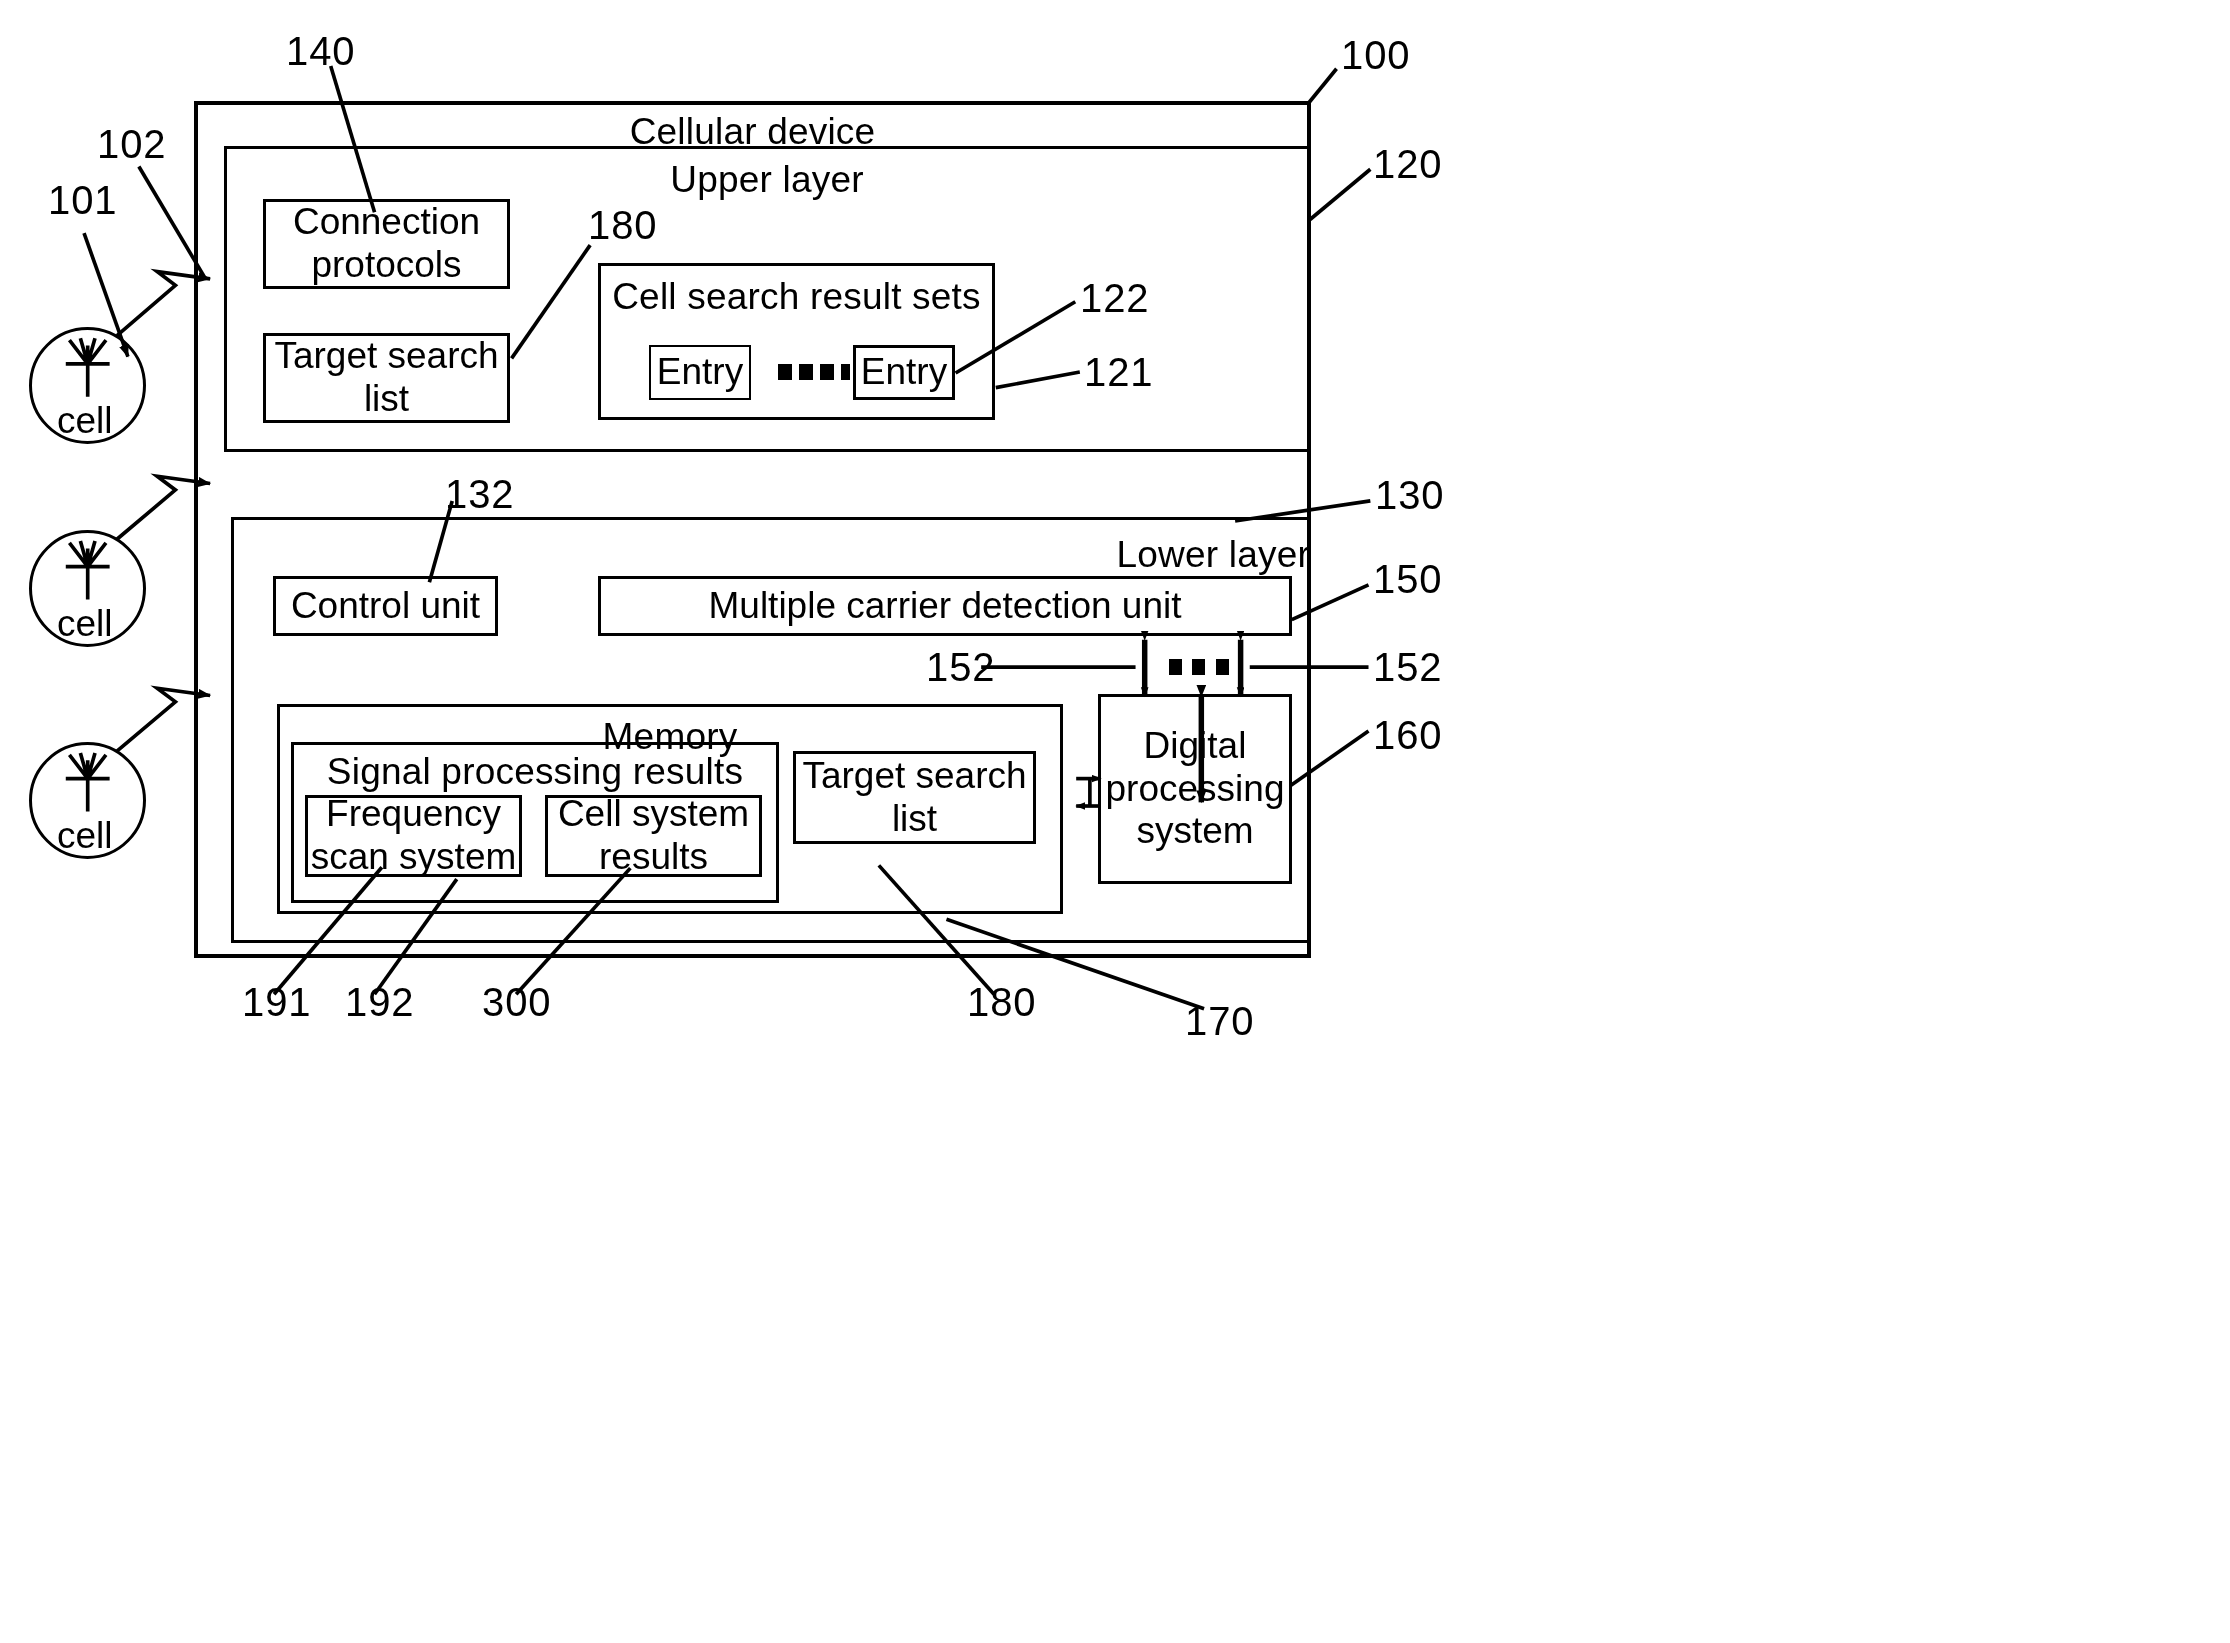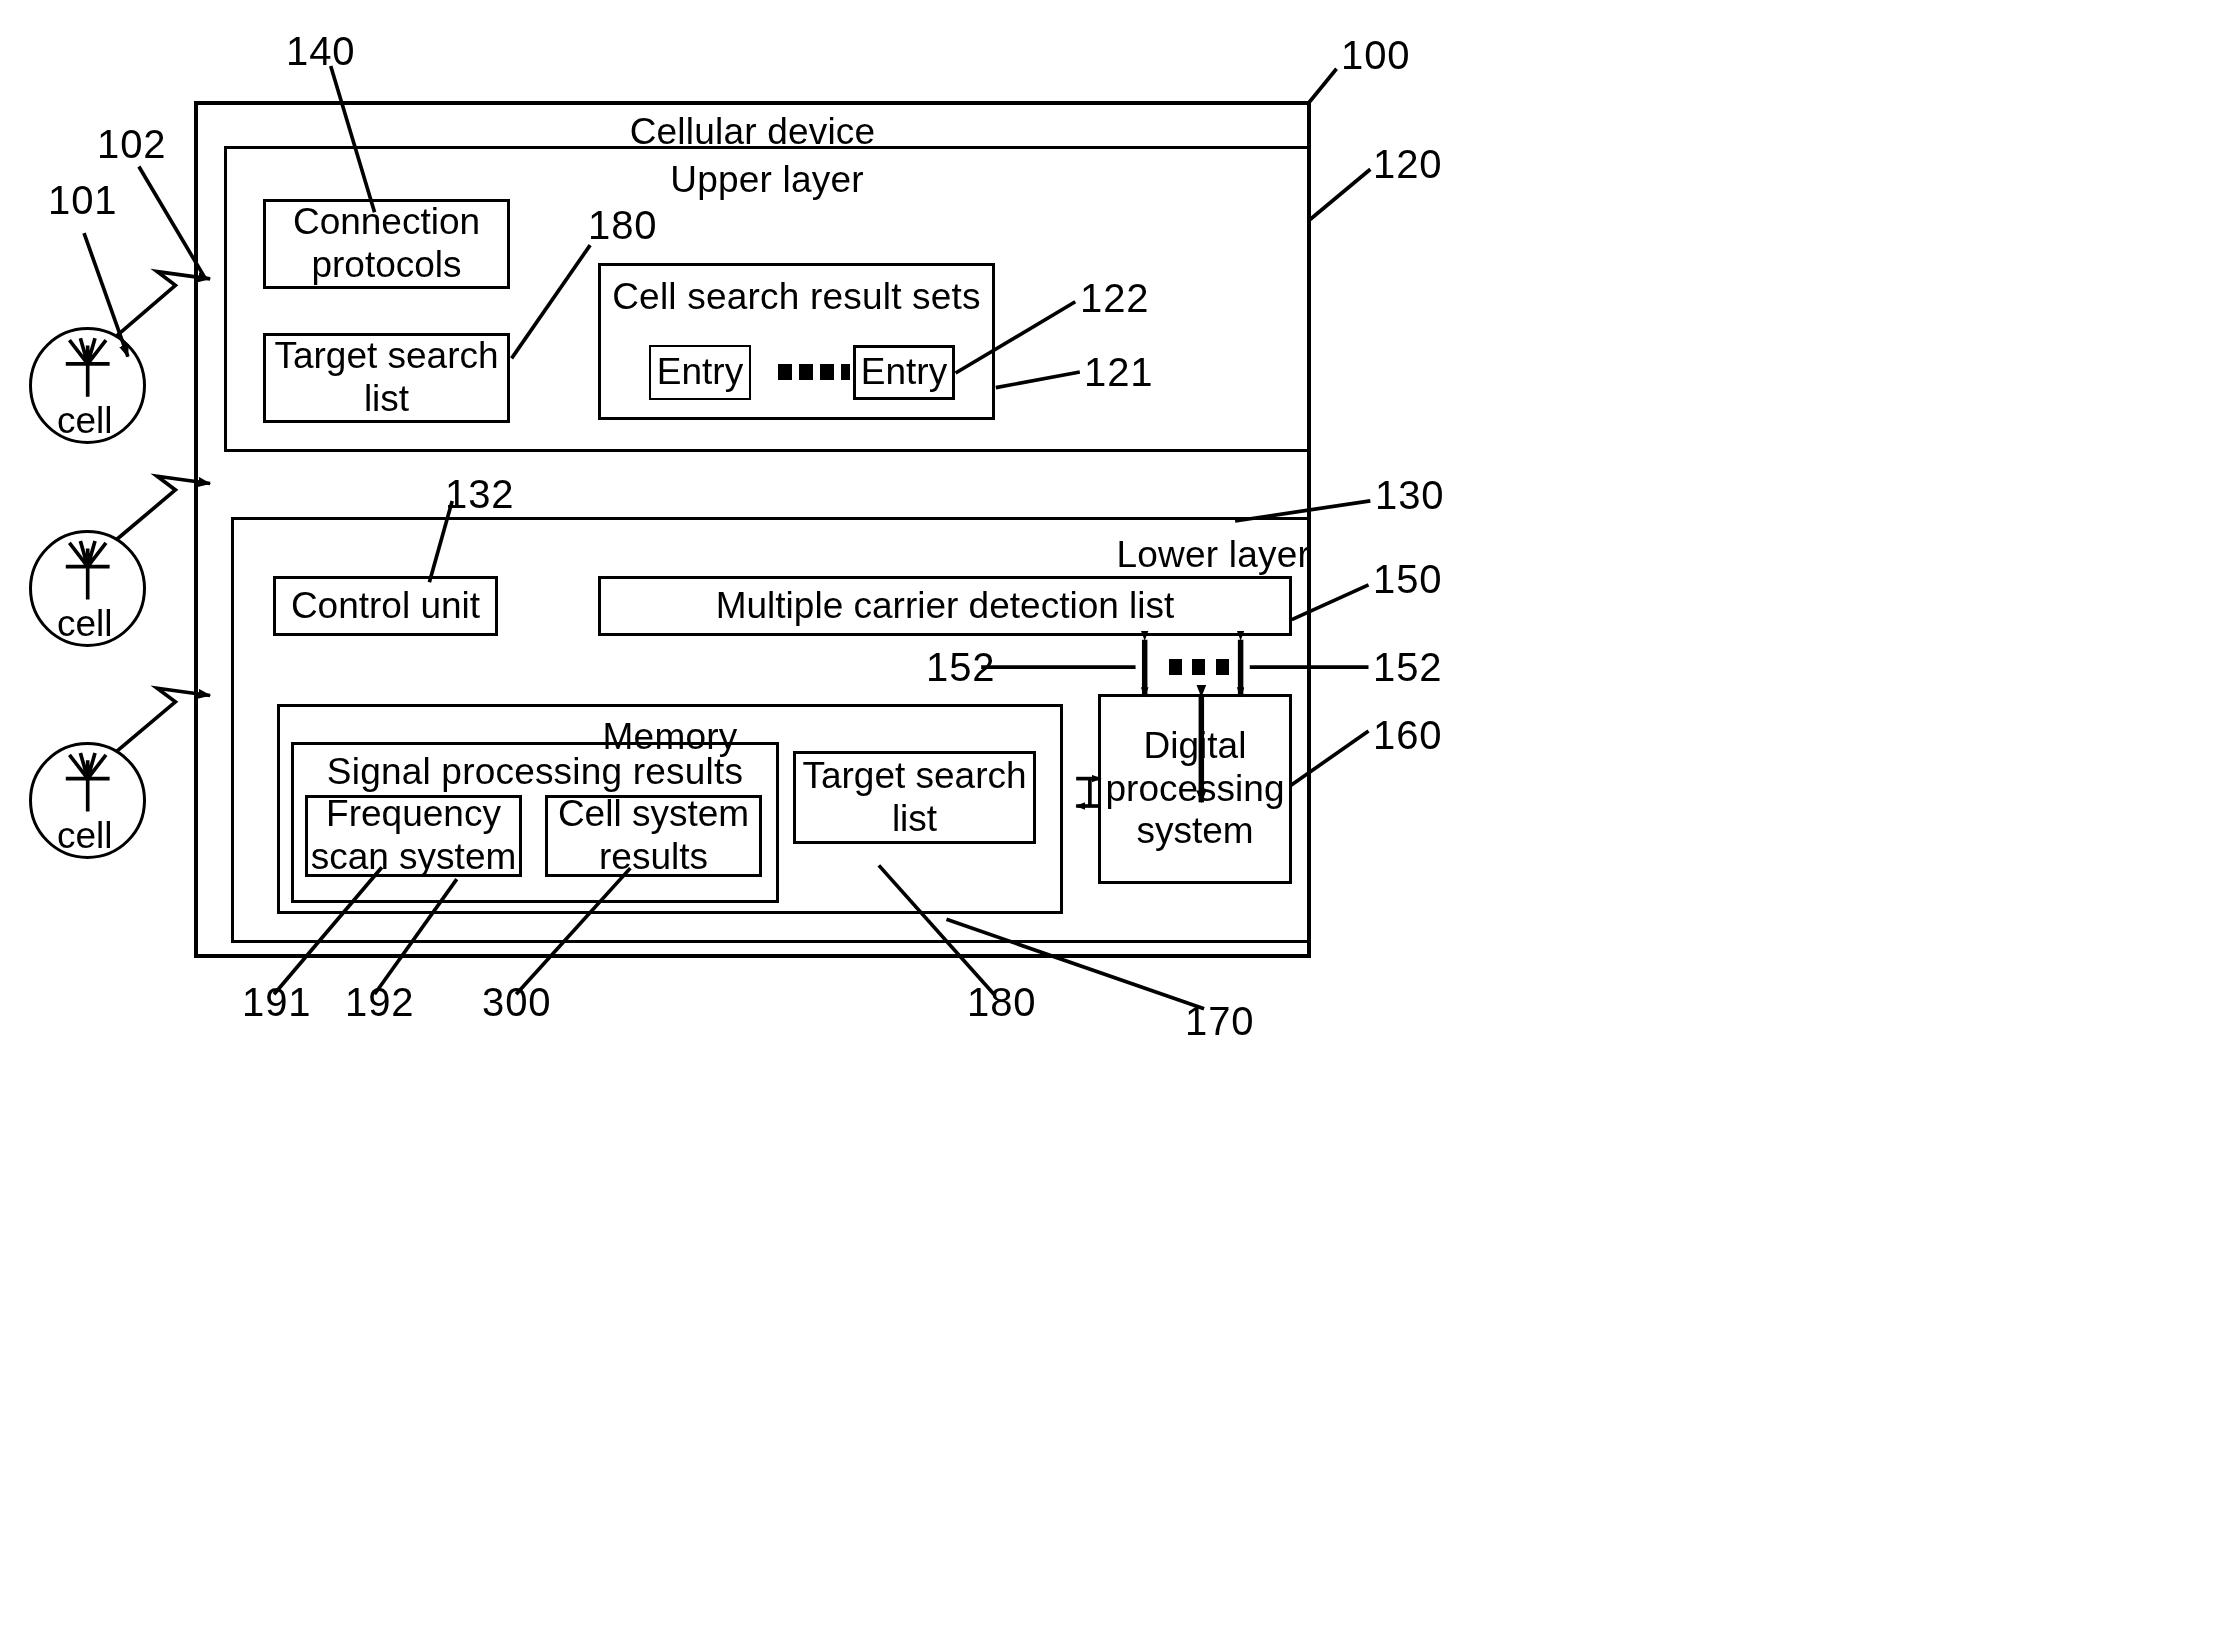--- a/index.html
+++ b/index.html
@@ -158,21 +158,21 @@
   </div>
 
   <div class="box" style="left:231px;top:517px;width:1079px;height:426px;"></div>
   <div class="lbl" style="left:231px;top:534px;width:1079px;text-align:right;">Lower layer</div>
 
   <div class="box ctr" style="left:273px;top:576px;width:225px;height:60px;">
     <span>Control unit</span>
   </div>
 
   <div class="box ctr" style="left:598px;top:576px;width:694px;height:60px;">
-    <span>Multiple carrier detection list</span>
+    <span>Multiple carrier detection unit</span>
   </div>
 
   <div>
     <div class="sq" style="left:1169px;top:659px;width:12.8px;height:16.4px;"></div>
     <div class="sq" style="left:1192px;top:659px;width:12.8px;height:16.4px;"></div>
     <div class="sq" style="left:1216px;top:659px;width:12.8px;height:16.4px;"></div>
   </div>
 
   <div class="box" style="left:277px;top:704px;width:786px;height:210px;"></div>
   <div class="lbl" style="left:277px;top:716px;width:786px;text-align:center;">Memory</div>

